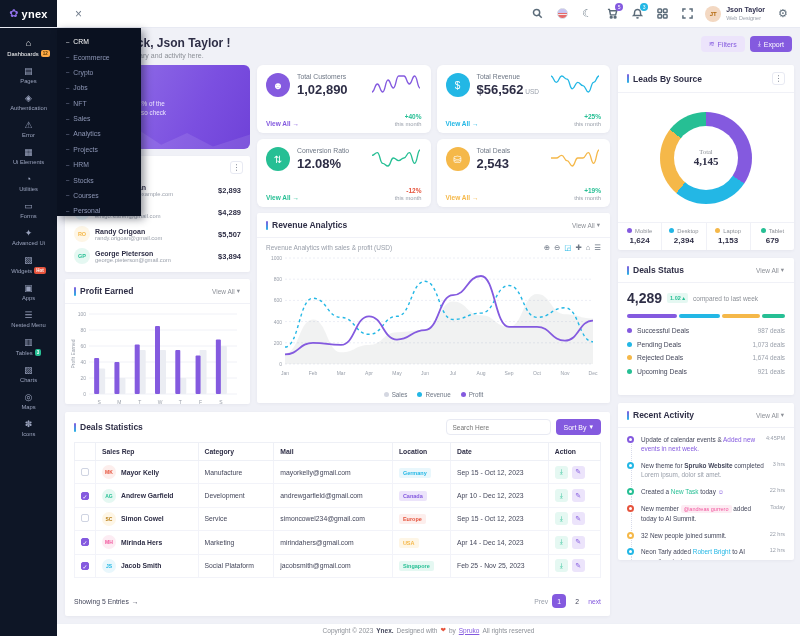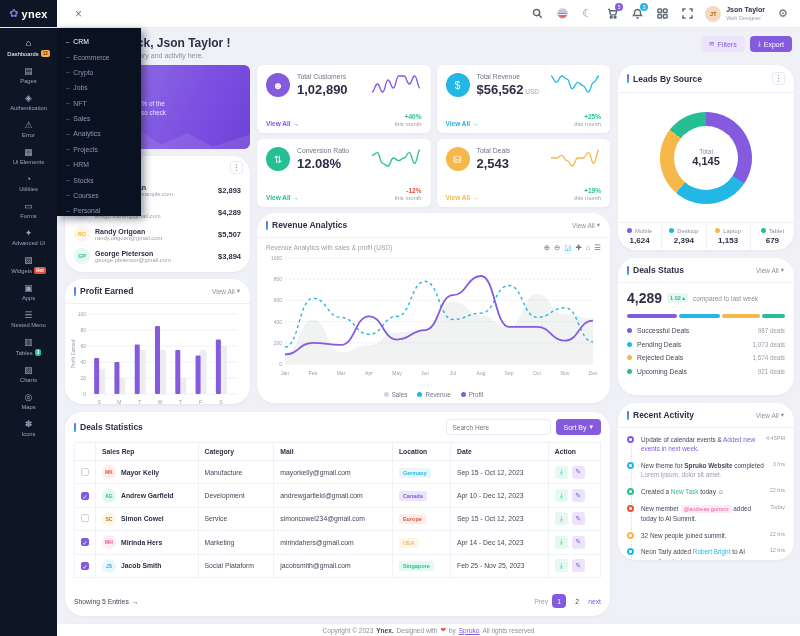--- a/index.html
+++ b/index.html
@@ -52,21 +52,21 @@
   .btn-light-purple { background:#ece4fb; color:#845adf; }
   .btn-purple { background:#845adf; color:#fff; }
 
   .body-row { display:flex; gap:8px; }
   .main-area { width:545px; flex:0 0 545px; }
   .grid-row { display:flex; gap:7px; }
   .col-left { width:185px; flex:0 0 185px; display:flex; flex-direction:column; gap:7px; }
   .col-mid { flex:1; display:flex; flex-direction:column; gap:6px; }
   .col-right { flex:1; display:flex; flex-direction:column; gap:8px; }
 
-  .card { background:#fff; border-radius:18px; box-shadow:0 1px 3px rgba(60,60,100,.06); }
+  .card { background:#fff; border-radius:2px; box-shadow:0 1px 3px rgba(60,60,100,.06); }
   .card-h { display:flex; align-items:center; justify-content:space-between; padding:7px 9px; border-bottom:1px solid #f0f1f7; }
   .card-title { font-size:8.5px; font-weight:bold; color:#2e2e46; display:flex; align-items:center; gap:4px; }
   .card-title::before { content:""; width:2px; height:9px; background:linear-gradient(#845adf,#23b7e5); border-radius:1px; }
   .view-all { font-size:6.5px; color:#8c9097; background:none; border:1px solid transparent; cursor:pointer; display:flex; gap:2px; align-items:center; font-family:inherit;}
   .dots-btn { border:1px solid #e8eaf3; background:#fff; color:#707785; border-radius:3px; width:13px; height:13px; font-size:8px; line-height:1; cursor:pointer; }
 
   
   .target-card { height:84px; background:linear-gradient(115deg,#9a7cea 0%, #7b4fe0 70%, #6f42d8 100%); border-radius:6px; padding:10px 11px; color:#fff; display:flex; justify-content:space-between; position:relative; overflow:hidden; }
   .target-card::after { content:""; position:absolute; left:0; bottom:-6px; width:100%; height:34px; background:rgba(255,255,255,.10); clip-path:polygon(0 70%,12% 30%,25% 65%,38% 20%,52% 70%,66% 35%,80% 75%,100% 40%,100% 100%,0 100%); }
   .target-info { width:100px; }
@@ -109,21 +109,21 @@
   .ra-subtitle { font-size:6.5px; color:#9aa0ab; }
   .ra-tools { display:flex; gap:4px; color:#6e7785; font-size:7.5px; }
   .ra-tools .sel { color:#23b7e5; }
   .ra-chart { flex:1; padding:0 6px; }
   .ra-legend { display:flex; justify-content:center; gap:10px; padding-bottom:5px; font-size:6.3px; color:#6e7785; }
   .lg-dot { display:inline-block; width:5px; height:5px; border-radius:50%; margin-right:3px; }
 
   
   .leads-card { height:185px; display:flex; flex-direction:column; }
   .donut-wrap { flex:1; display:grid; place-items:center; }
-  .donut { width:92px; height:92px; border-radius:50%; display:grid; place-items:center; }
+  .donut { width:92px; height:92px; border-radius:50%; display:grid; place-items:center;font-family:Liberation Serif, serif; }
   .donut-in { width:64px; height:64px; border-radius:50%; background:#fff; display:grid; place-items:center; text-align:center; }
   .donut-total-label { font-size:6.5px; color:#8c9097; }
   .donut-total { font-size:11px; font-weight:bold; color:#2e2e46; }
   .leads-legend { display:flex; border-top:1px solid #f0f1f7; }
   .ll-item { flex:1; text-align:center; padding:5px 0; border-right:1px solid #f0f1f7; }
   .ll-item:last-child { border-right:none; }
   .ll-label { font-size:5.8px; color:#8c9097; }
   .ll-val { font-size:8px; font-weight:bold; color:#2e2e46; margin-top:2px; }
 
   .status-card { height:137px; display:flex; flex-direction:column; }

